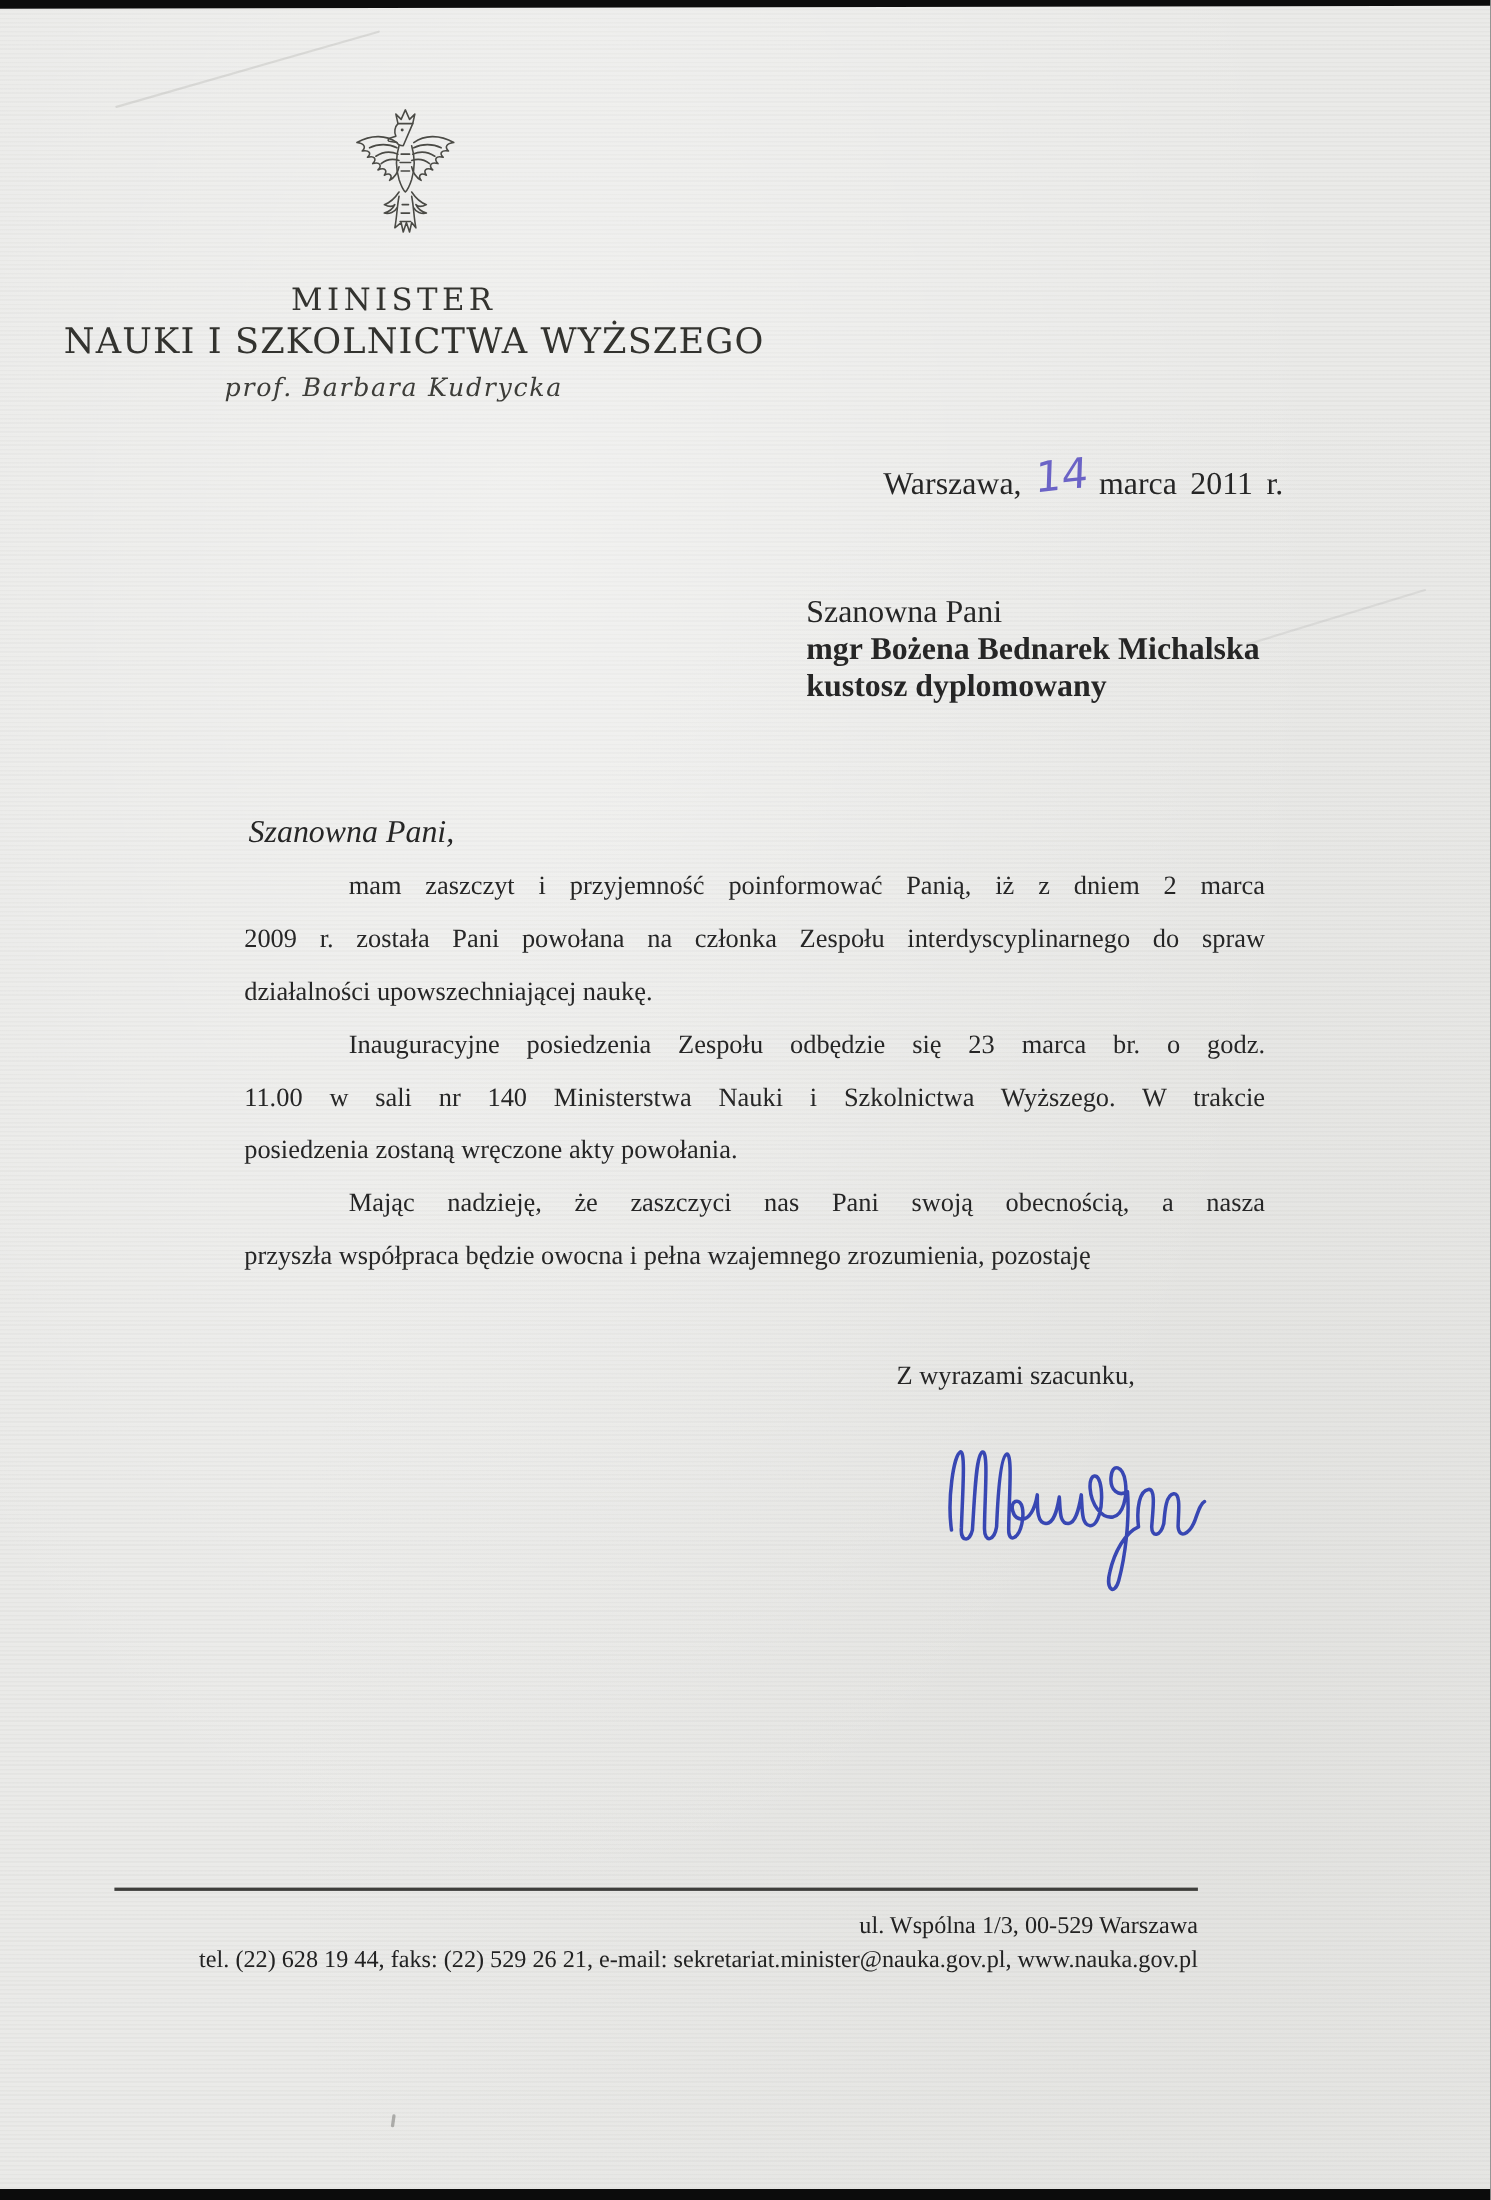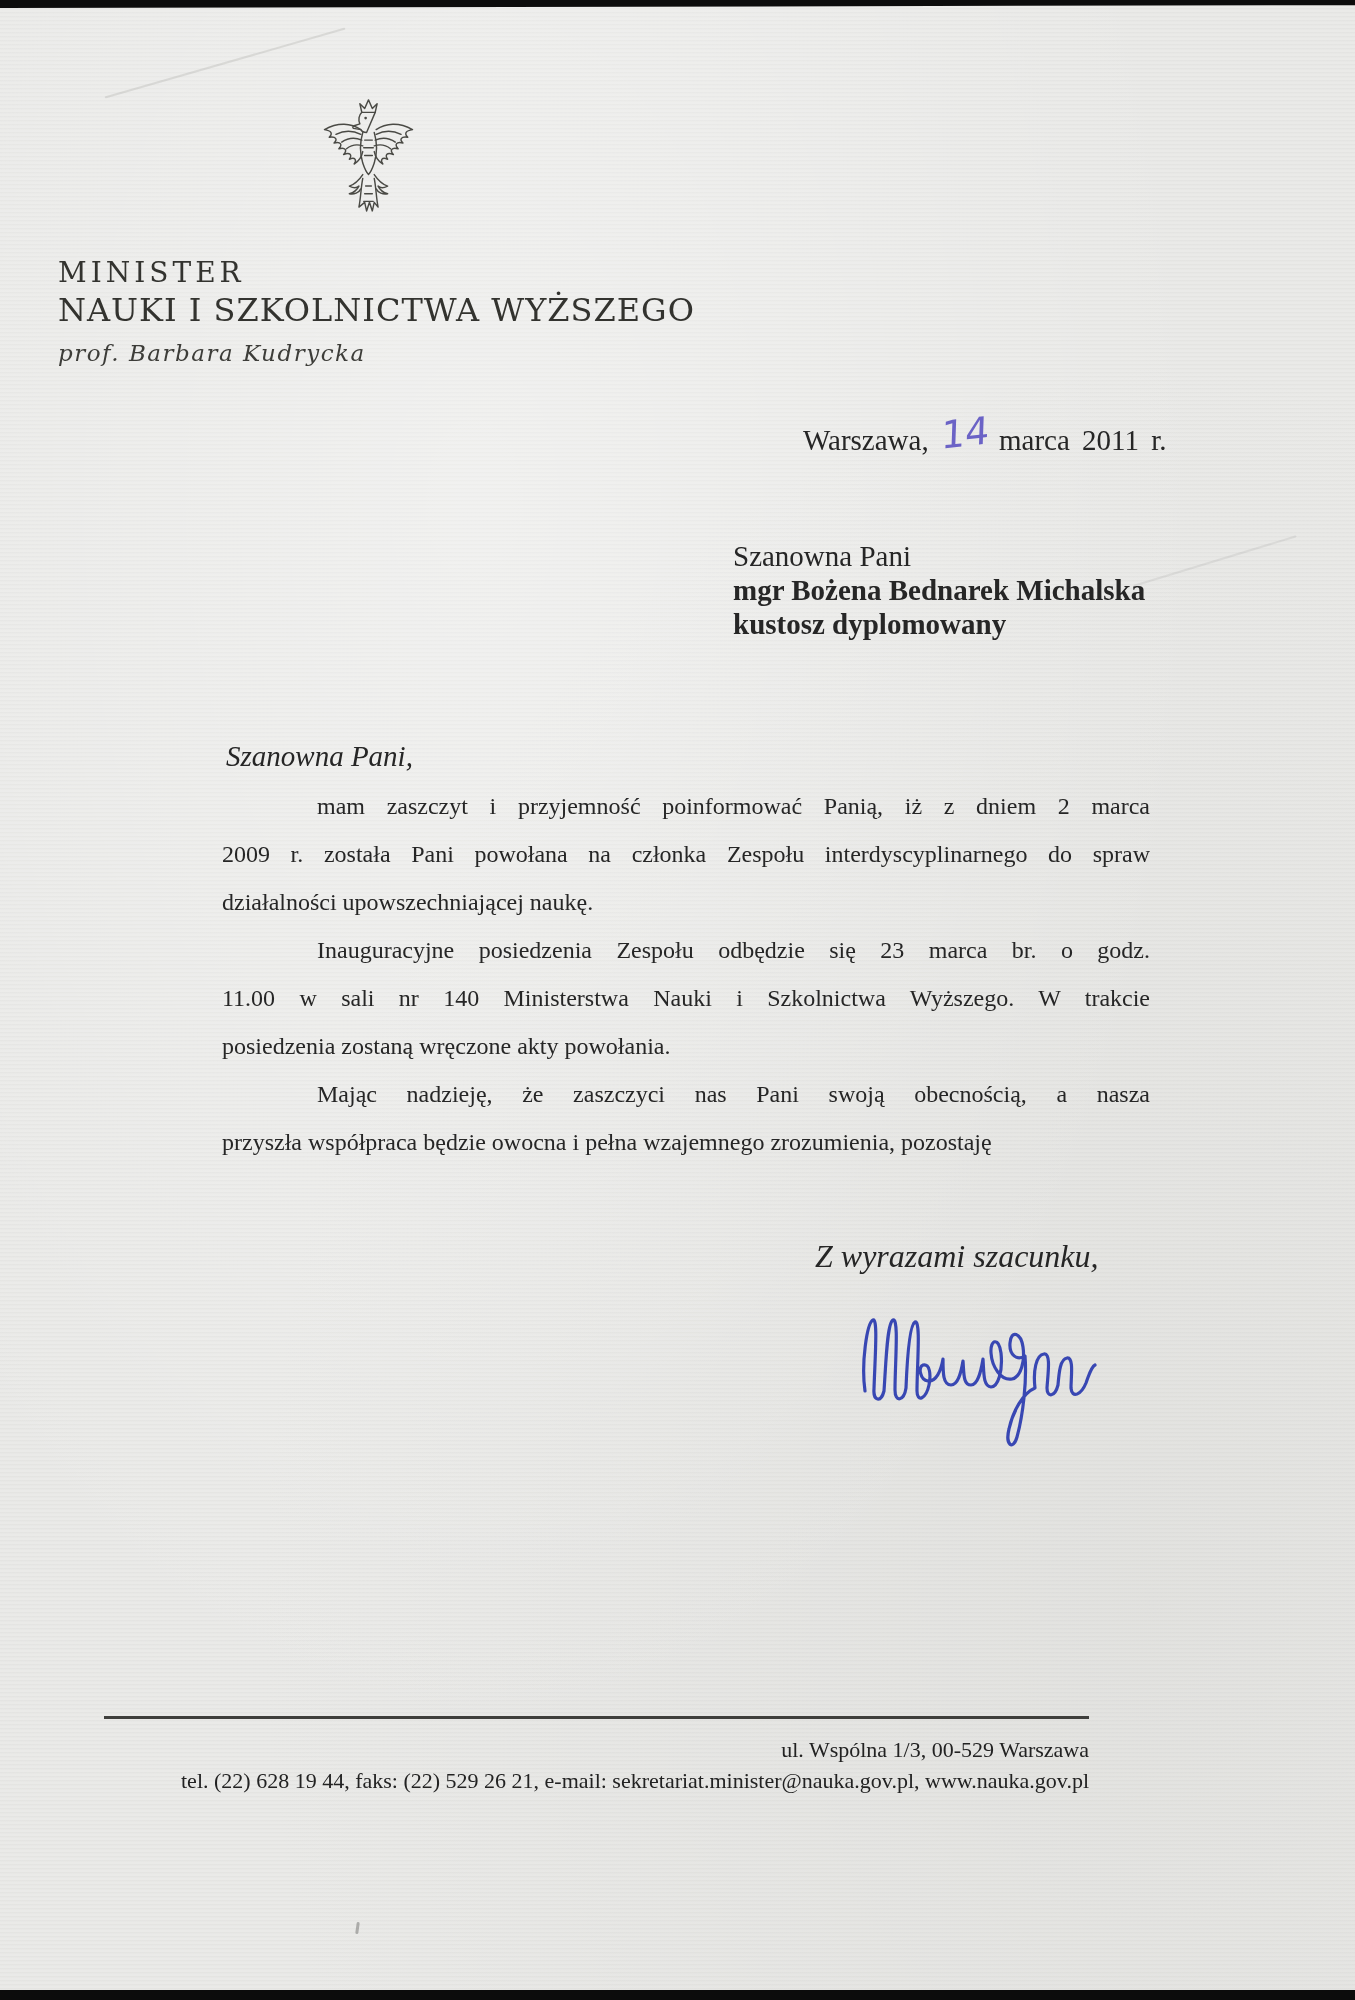--- a/index.html
+++ b/index.html
@@ -17,21 +17,21 @@
     overflow:hidden;
     font-family:"Liberation Serif", serif;
     color:#262626;
   }
   .scan-edge{position:absolute;left:0;width:100%;background:#0c0c0c;}
   .scan-edge.top{top:0;height:8px;transform:rotate(-0.12deg);transform-origin:left top;}
   .scan-edge.bottom{top:1990px;height:12px;}
 
   .emblem{position:absolute;left:310px;top:98px;width:117px;height:134px;}
 
-  .letterhead{position:absolute;left:58px;top:256px;width:600px;
+  .letterhead{position:absolute;left:58px;top:256px;width:600px;text-align:center;
     font-family:"DejaVu Serif", serif;color:#33332f;}
   .lh-title{font-size:28px;letter-spacing:4px;line-height:34px;}
   .lh-ministry{font-size:32px;letter-spacing:1px;line-height:40px;white-space:nowrap;}
   .lh-person{font-size:23px;letter-spacing:1.5px;margin-top:10px;color:#3d3d39;font-style:italic;}
 
   .dateline{position:absolute;left:803px;top:424px;font-size:29px;white-space:nowrap;}
   .hand-day{
     display:inline-block;color:#6b63c6;font-family:"DejaVu Sans", sans-serif;
     font-size:38px;line-height:0;transform:rotate(-6deg) skewX(-8deg);
     position:relative;top:-4px;margin:0 10px 0 12px;
@@ -41,21 +41,21 @@
   .addressee{position:absolute;left:733px;top:539px;font-size:29px;line-height:34px;}
   .addressee .bold{font-weight:bold;font-size:29px;}
 
   .salutation{position:absolute;left:226px;top:740px;font-size:29px;font-style:italic;}
 
   .body-text{position:absolute;left:222px;top:782px;width:928px;font-size:24px;line-height:48px;}
   .body-text .bline{text-align:justify;text-align-last:justify;}
   .body-text .bline.first{padding-left:0;text-indent:95px;}
   .body-text .bline.last{text-align-last:left;}
 
-  .closing{position:absolute;left:815px;top:1238px;font-size:32px;font-style:italic;}
+  .closing{position:absolute;left:815px;top:1238px;font-size:24px;}
 
   .signature{position:absolute;left:855px;top:1293px;width:250px;height:165px;}
 
   .footer{position:absolute;left:104px;top:1716px;width:985px;text-align:right;color:#222;}
   .footer-rule{height:3px;background:#3f3f3c;margin-bottom:15px;}
   .footer-line{font-size:22px;line-height:31px;white-space:nowrap;}
 
   .crease{position:absolute;background:rgba(90,90,85,0.14);height:1.5px;border-radius:2px;}
   .crease.c1{left:100px;top:62px;width:250px;transform:rotate(-16deg);}
   .crease.c2{left:1130px;top:560px;width:170px;transform:rotate(-17deg);background:rgba(90,90,85,0.10);}

